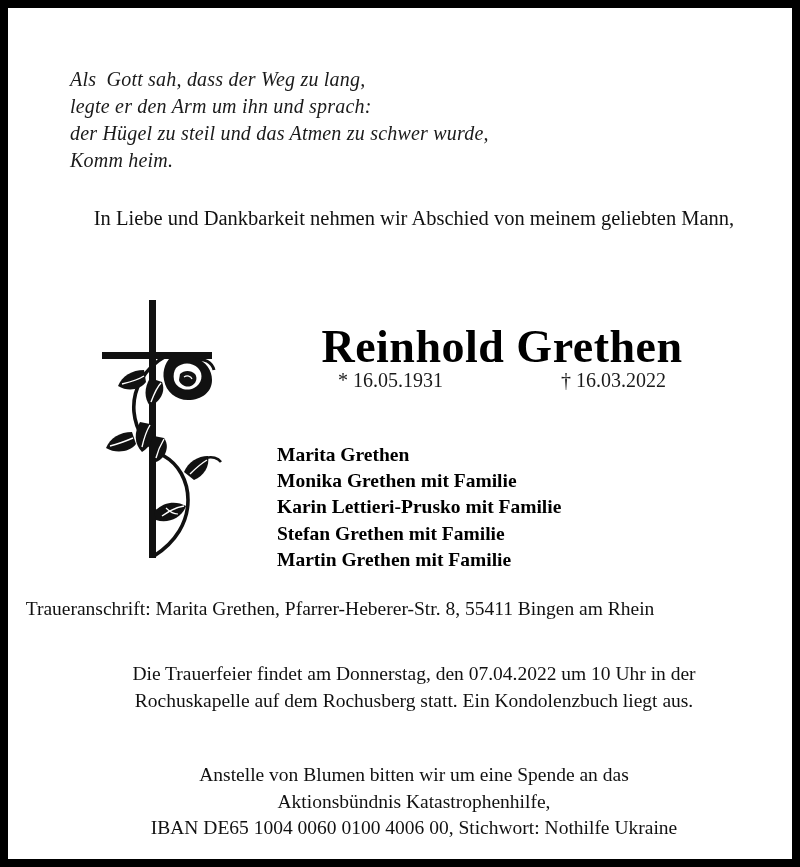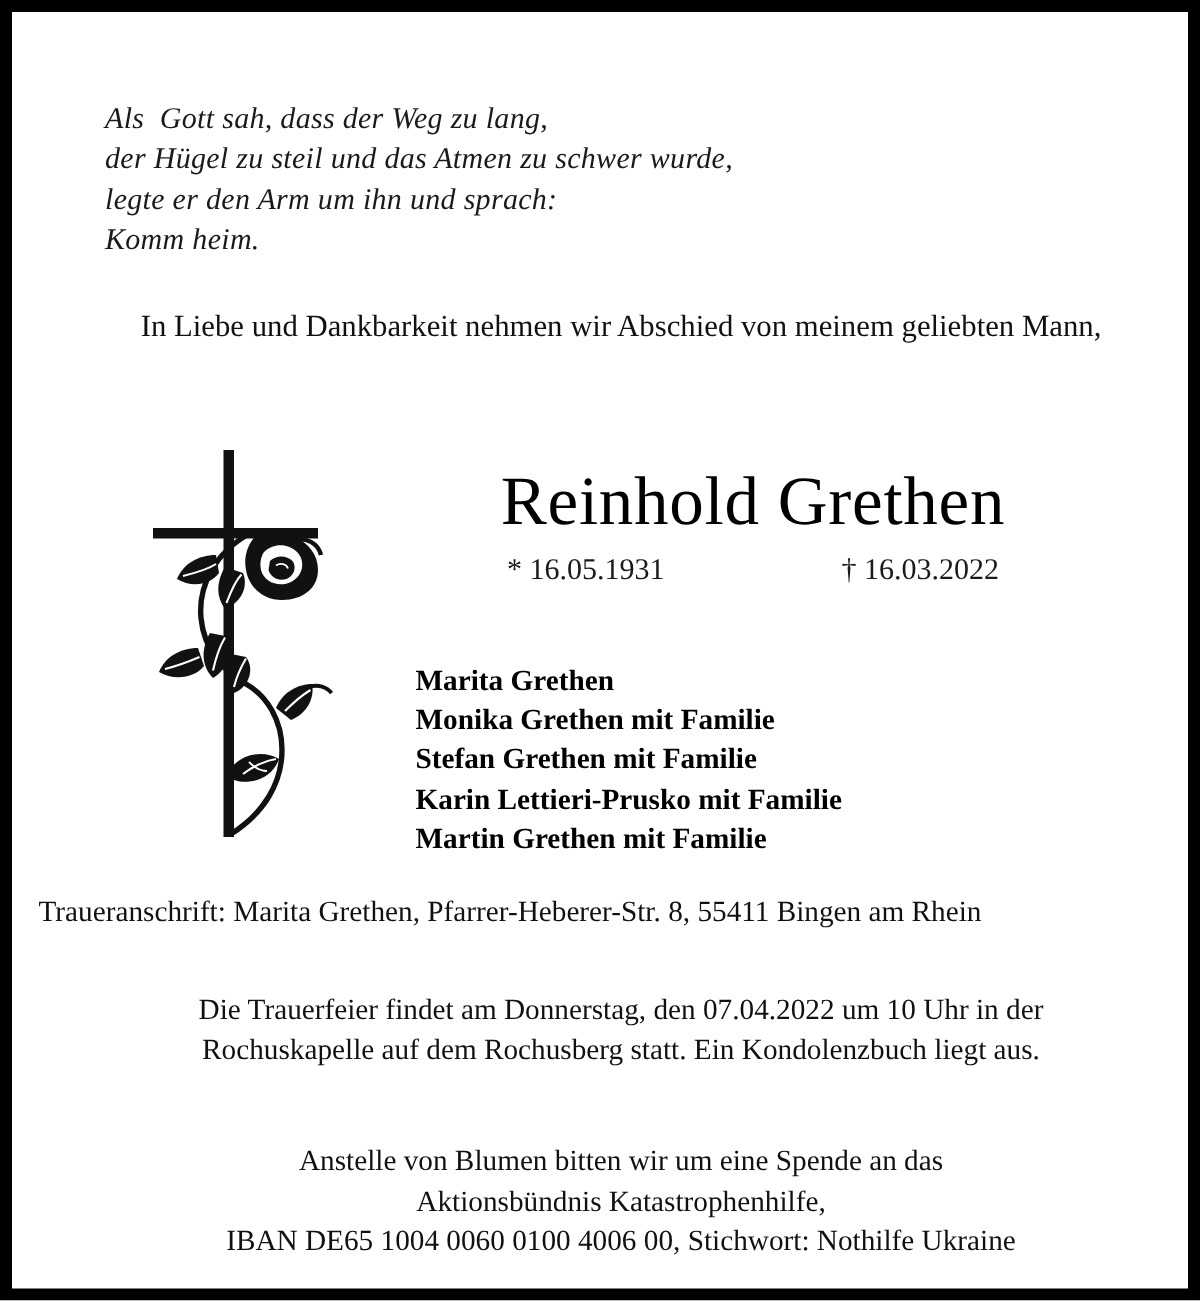--- a/index.html
+++ b/index.html
@@ -54,25 +54,25 @@
     font-size: 20.5px;
     line-height: 27px;
     color: #111;
   }
   .intro-line { display: block; }
 
   
   .deceased-name {
     position: absolute;
     left: 200px;
-    top: 285px;
+    top: 298px;
     width: 560px;
     text-align: center;
     font-size: 46px;
-    font-weight: normal;
+    font-weight: bold;
     letter-spacing: 0.5px;
     line-height: 54px;
     color: #000;
   }
   .dates-row {
     position: absolute;
     left: 200px;
     top: 347px;
     width: 560px;
     display: flex;
@@ -144,22 +144,22 @@
   .donation-line { display: block; }
 </style>
 </head>
 <body>
 
 <div id="obituary-card">
   <div id="card-inner">
 
     <div class="poem">
       <div class="poem-line">Als  Gott sah, dass der Weg zu lang,</div>
+      <div class="poem-line">legte er den Arm um ihn und sprach:</div>
       <div class="poem-line">der Hügel zu steil und das Atmen zu schwer wurde,</div>
-      <div class="poem-line">legte er den Arm um ihn und sprach:</div>
       <div class="poem-line">Komm heim.</div>
     </div>
 
     <div class="intro">
       <span class="intro-line">In Liebe und Dankbarkeit nehmen wir Abschied von meinem geliebten Mann,</span>
     </div>
 
     <div class="cross-art">
       <svg width="130" height="268" viewBox="0 0 130 268" xmlns="http://www.w3.org/2000/svg">
         <g fill="#111111" stroke="none">
@@ -223,22 +223,22 @@
     <div class="deceased-name">Reinhold Grethen</div>
 
     <div class="dates-row">
       <span class="date-item">* 16.05.1931</span>
       <span class="date-item">† 16.03.2022</span>
     </div>
 
     <div class="survivors">
       <div class="survivor">Marita Grethen</div>
       <div class="survivor">Monika Grethen mit Familie</div>
+      <div class="survivor">Karin Lettieri-Prusko mit Familie</div>
       <div class="survivor">Stefan Grethen mit Familie</div>
-      <div class="survivor">Karin Lettieri-Prusko mit Familie</div>
       <div class="survivor">Martin Grethen mit Familie</div>
     </div>
 
     <div class="mourning-address">Traueranschrift: Marita Grethen, Pfarrer-Heberer-Str. 8, 55411 Bingen am Rhein</div>
 
     <div class="funeral-info">
       <span class="funeral-line">Die Trauerfeier findet am Donnerstag, den 07.04.2022 um 10 Uhr in der</span>
       <span class="funeral-line">Rochuskapelle auf dem Rochusberg statt. Ein Kondolenzbuch liegt aus.</span>
     </div>
 

